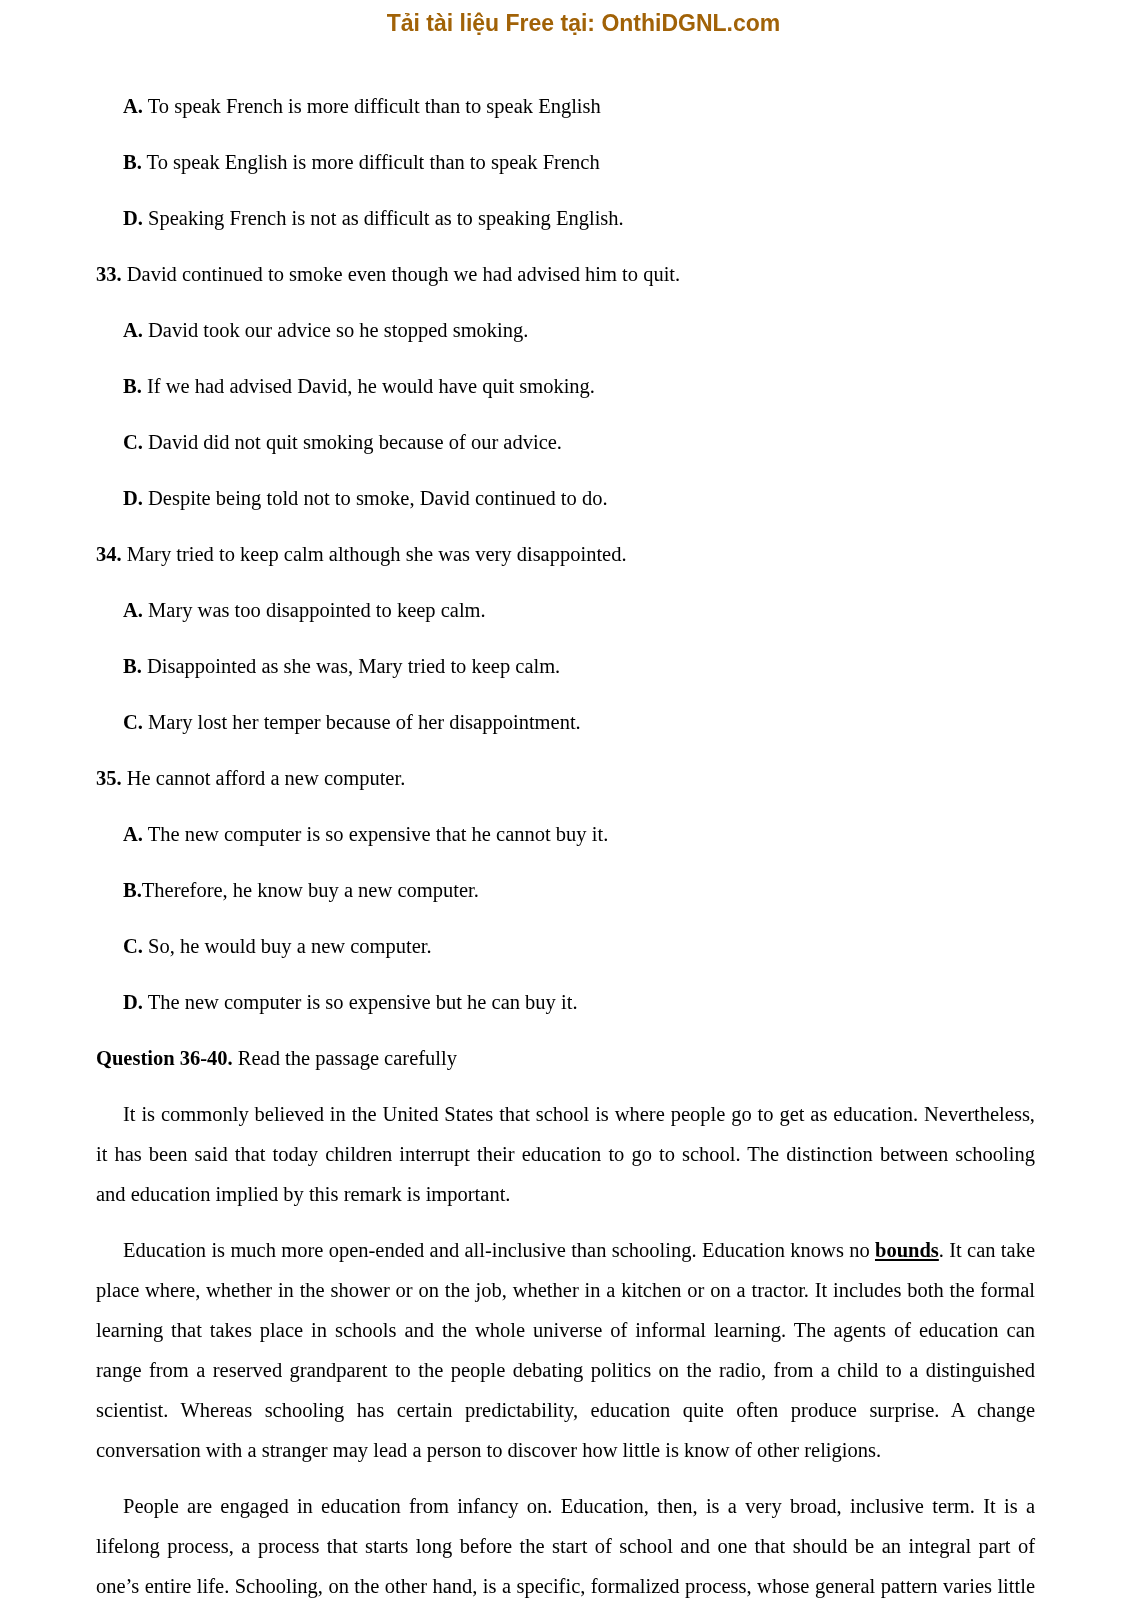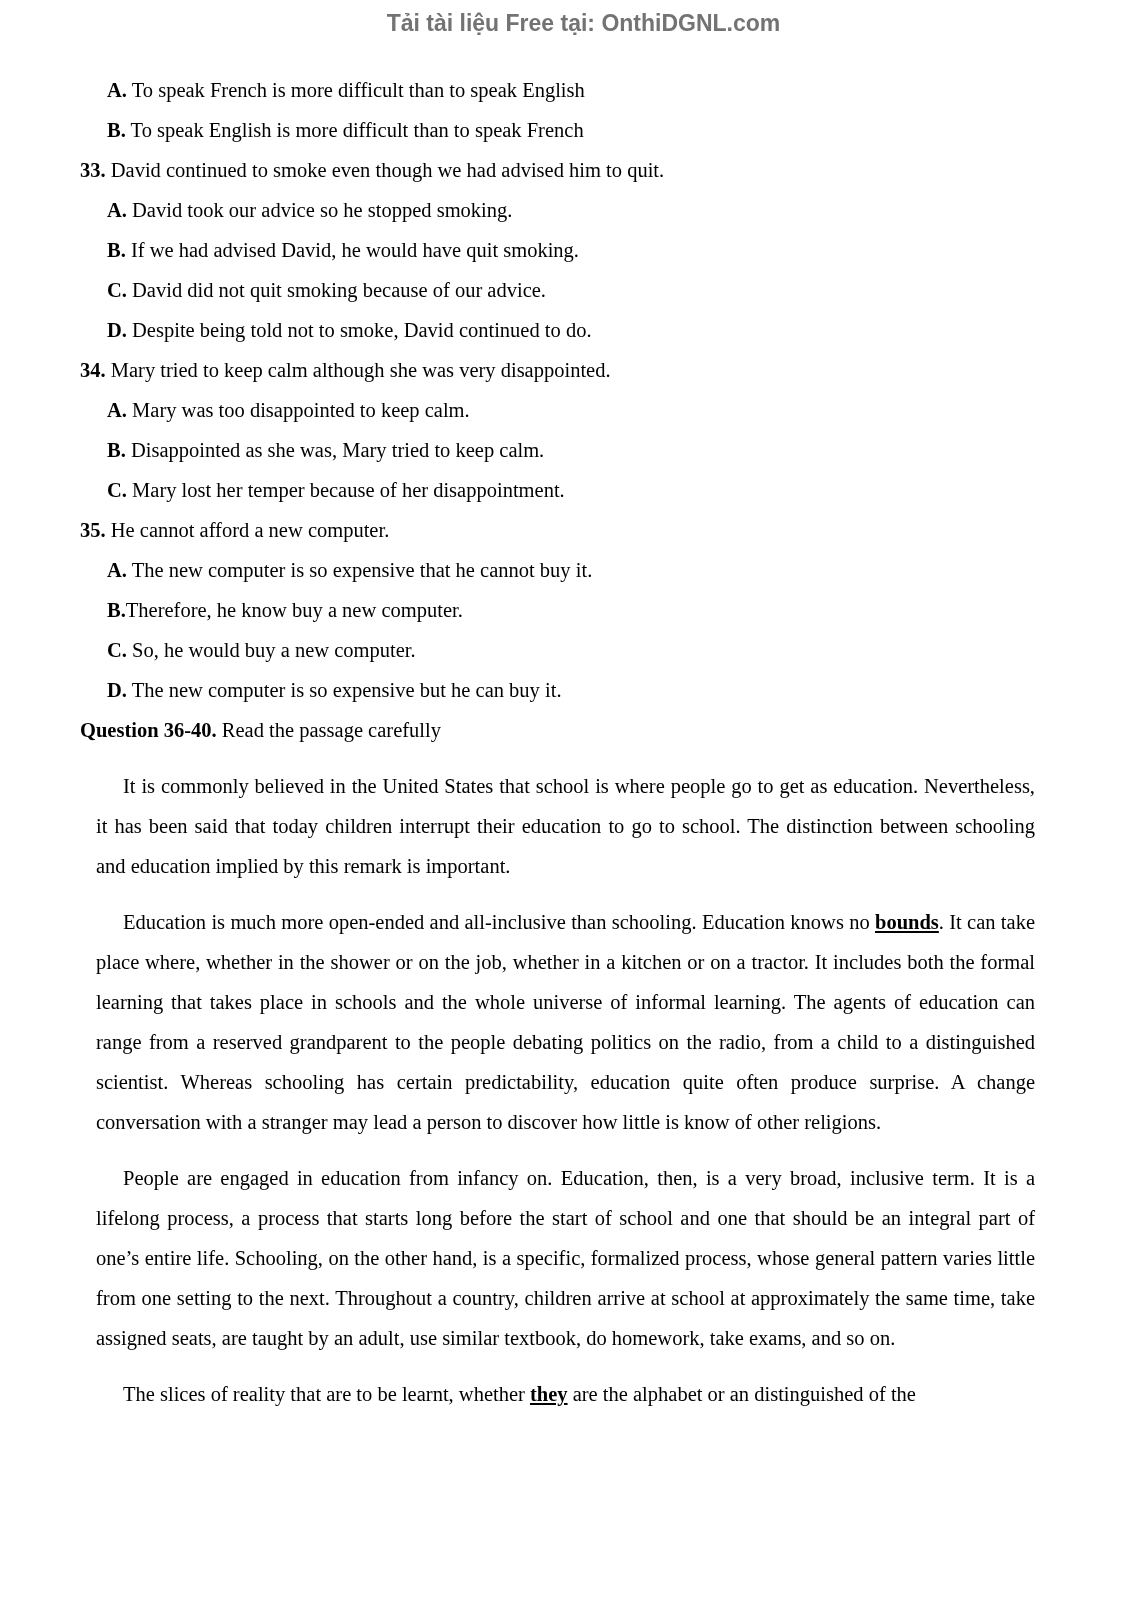--- a/index.html
+++ b/index.html
@@ -30,44 +30,45 @@
   }
   .content {
     position: absolute;
     top: 70px;
     left: 80px;
     right: 80px;
     font-size: 20.5px;
     line-height: 40px;
   }
   .line {
-    margin: 0;
+    margin: 16px;
   }
   .option {
     padding-left: 27px;
   }
   .bold { font-weight: 700; }
   .italic { }
   .underline { text-decoration: underline; }
   .para {
     margin: 16px;
     text-align: justify;
     text-indent: 27px;
   }
 </style>
 </head>
 <body>
 
 <div class="page">
-  <div class="watermark" style="color: #737373; margin-left: 36px;">Tải tài liệu Free tại: OnthiDGNL.com</div>
+  <div class="watermark" style="color: #a16207; margin-left: 36px;">Tải tài liệu Free tại: OnthiDGNL.com</div>
 
   <div class="content">
 
     <p class="line option"><span class="bold">A.</span><span> To speak French is more difficult than to speak English</span></p>
     <p class="line option"><span class="bold">B.</span><span> To speak English is more difficult than to speak French</span></p>
+    <p class="line option"><span class="bold">D.</span><span> Speaking French is not as difficult as to speaking English.</span></p>
 
     <p class="line stem"><span class="bold">33.</span><span> David continued to smoke even though we had advised him to quit.</span></p>
     <p class="line option"><span class="bold">A.</span><span> David took our advice so he stopped smoking.</span></p>
     <p class="line option"><span class="bold">B.</span><span> If we had advised David, he would have quit smoking.</span></p>
     <p class="line option"><span class="bold">C.</span><span> David did not quit smoking because of our advice.</span></p>
     <p class="line option"><span class="bold">D.</span><span> Despite being told not to smoke, David continued to do.</span></p>
 
     <p class="line stem"><span class="bold">34.</span><span> Mary tried to keep calm although she was very disappointed.</span></p>
     <p class="line option"><span class="bold">A.</span><span> Mary was too disappointed to keep calm.</span></p>
     <p class="line option"><span class="bold">B.</span><span> Disappointed as she was, Mary tried to keep calm.</span></p>

